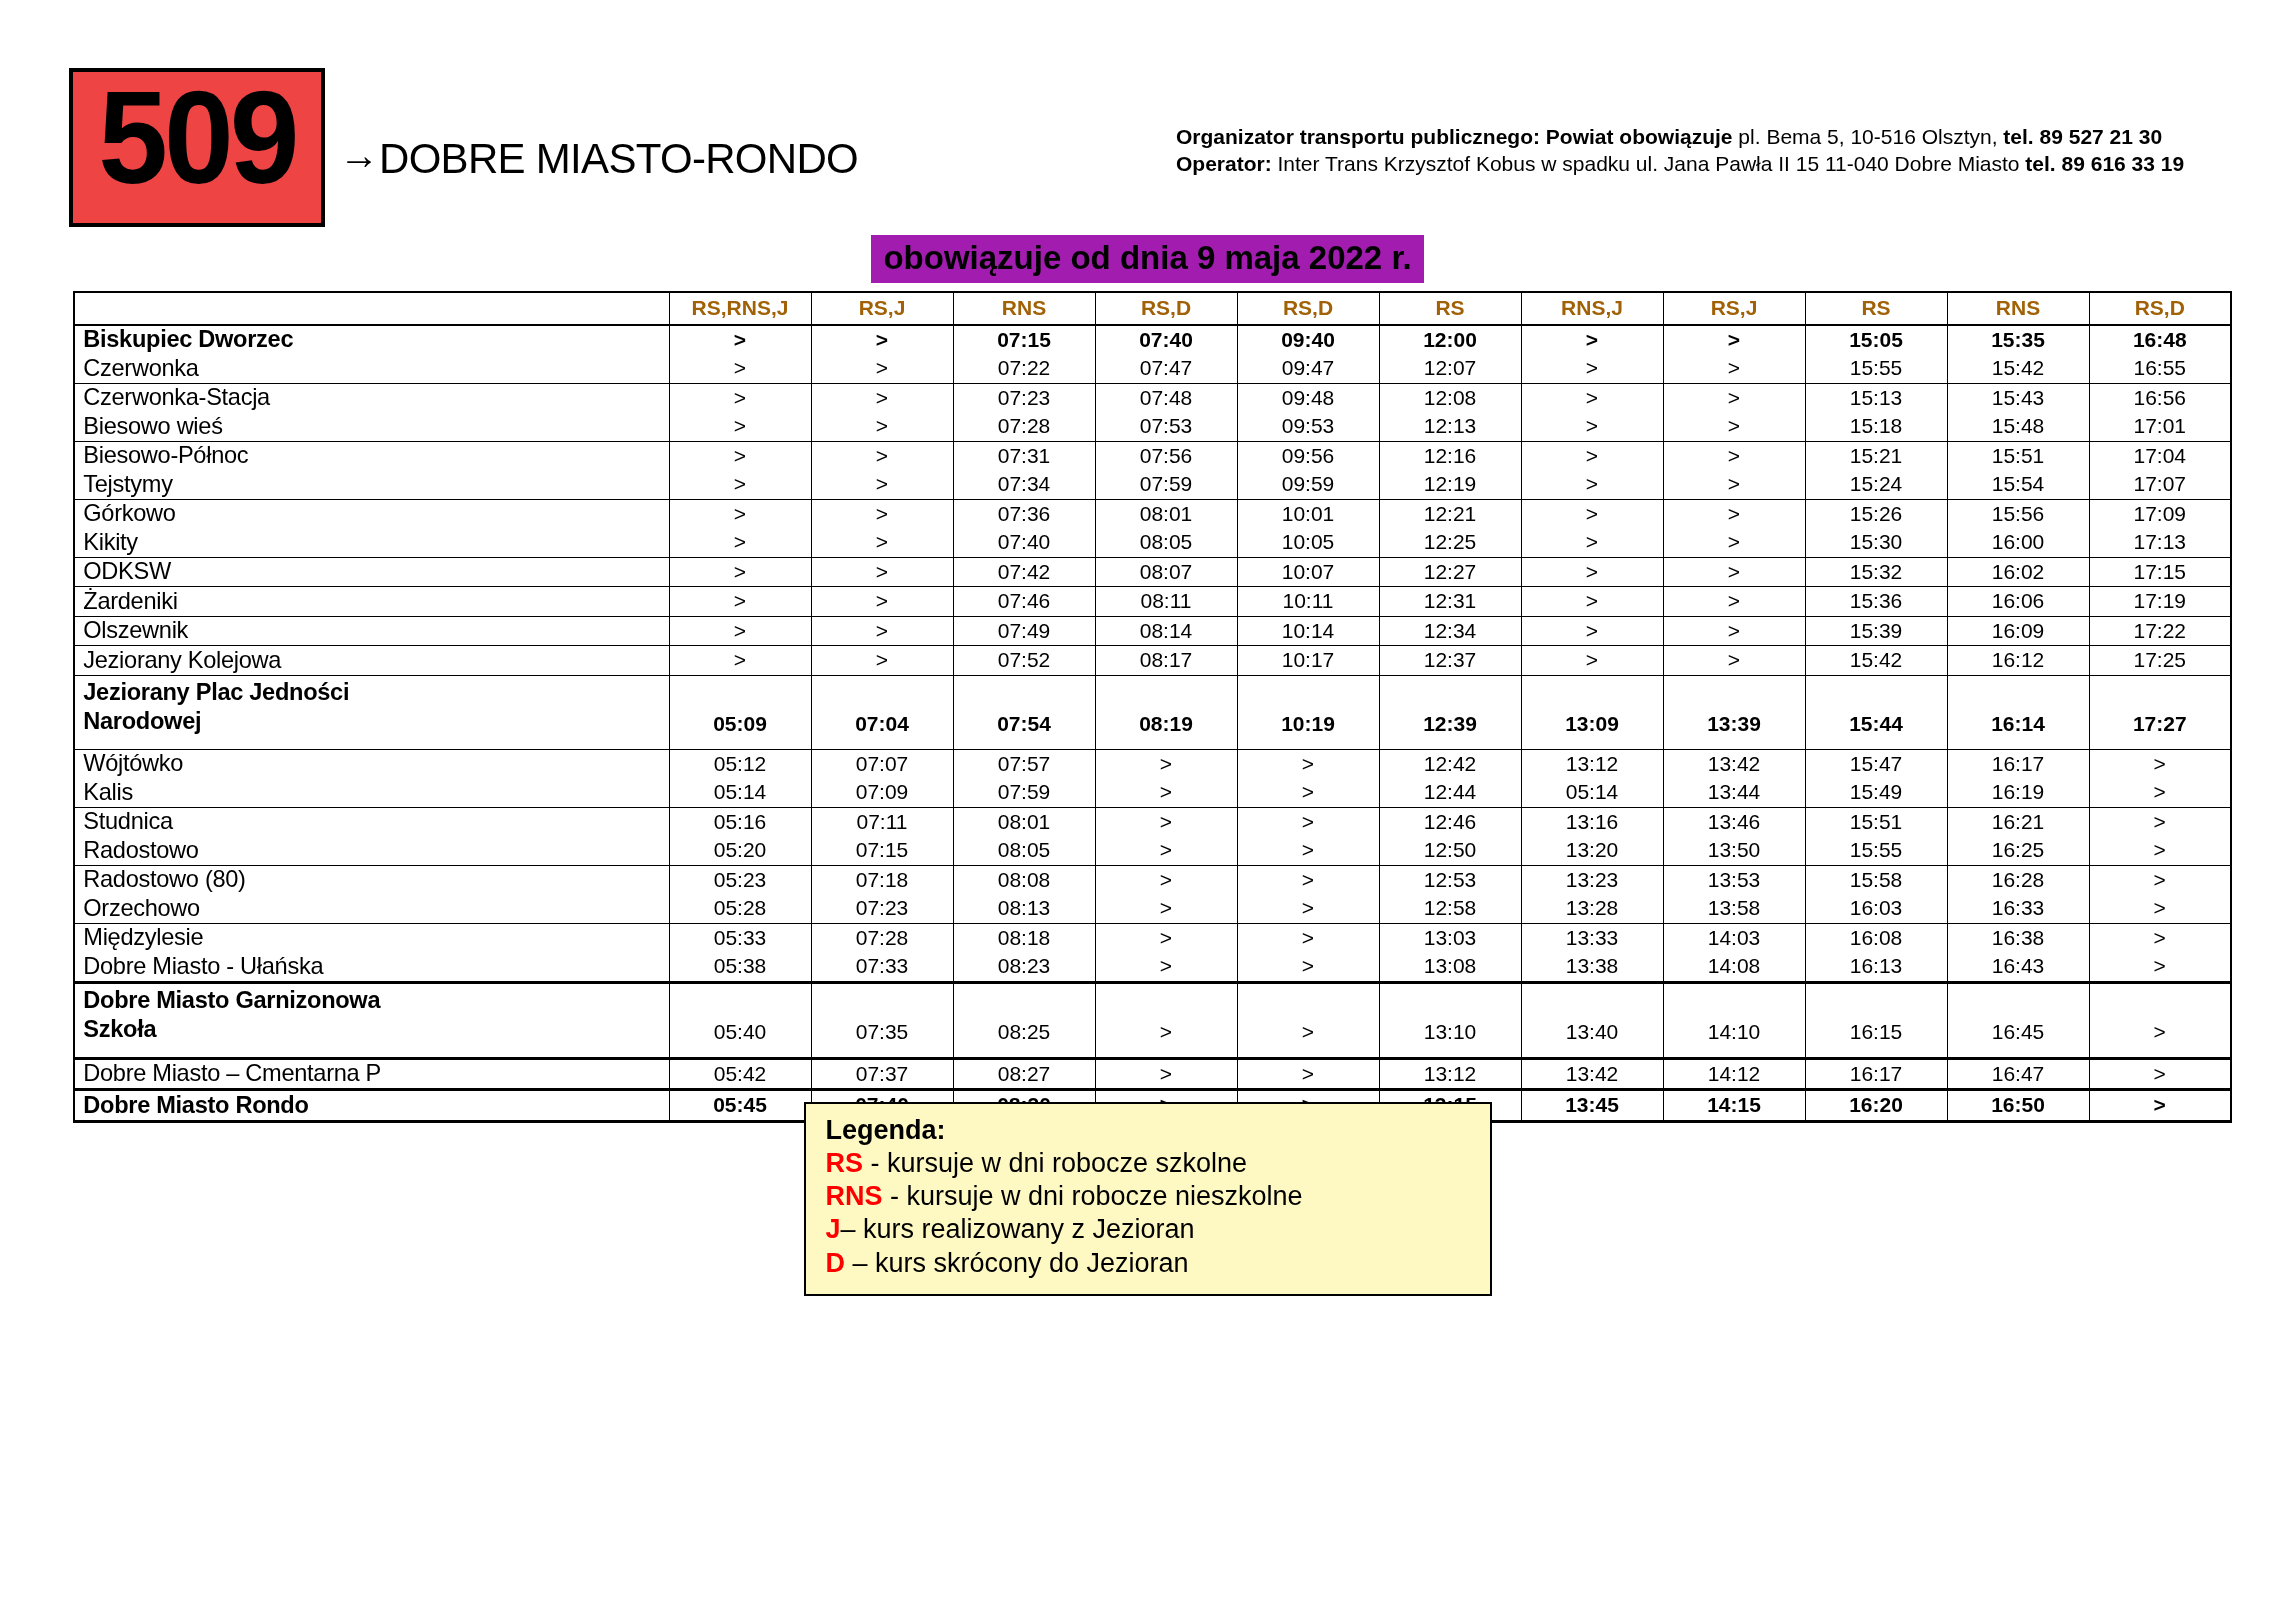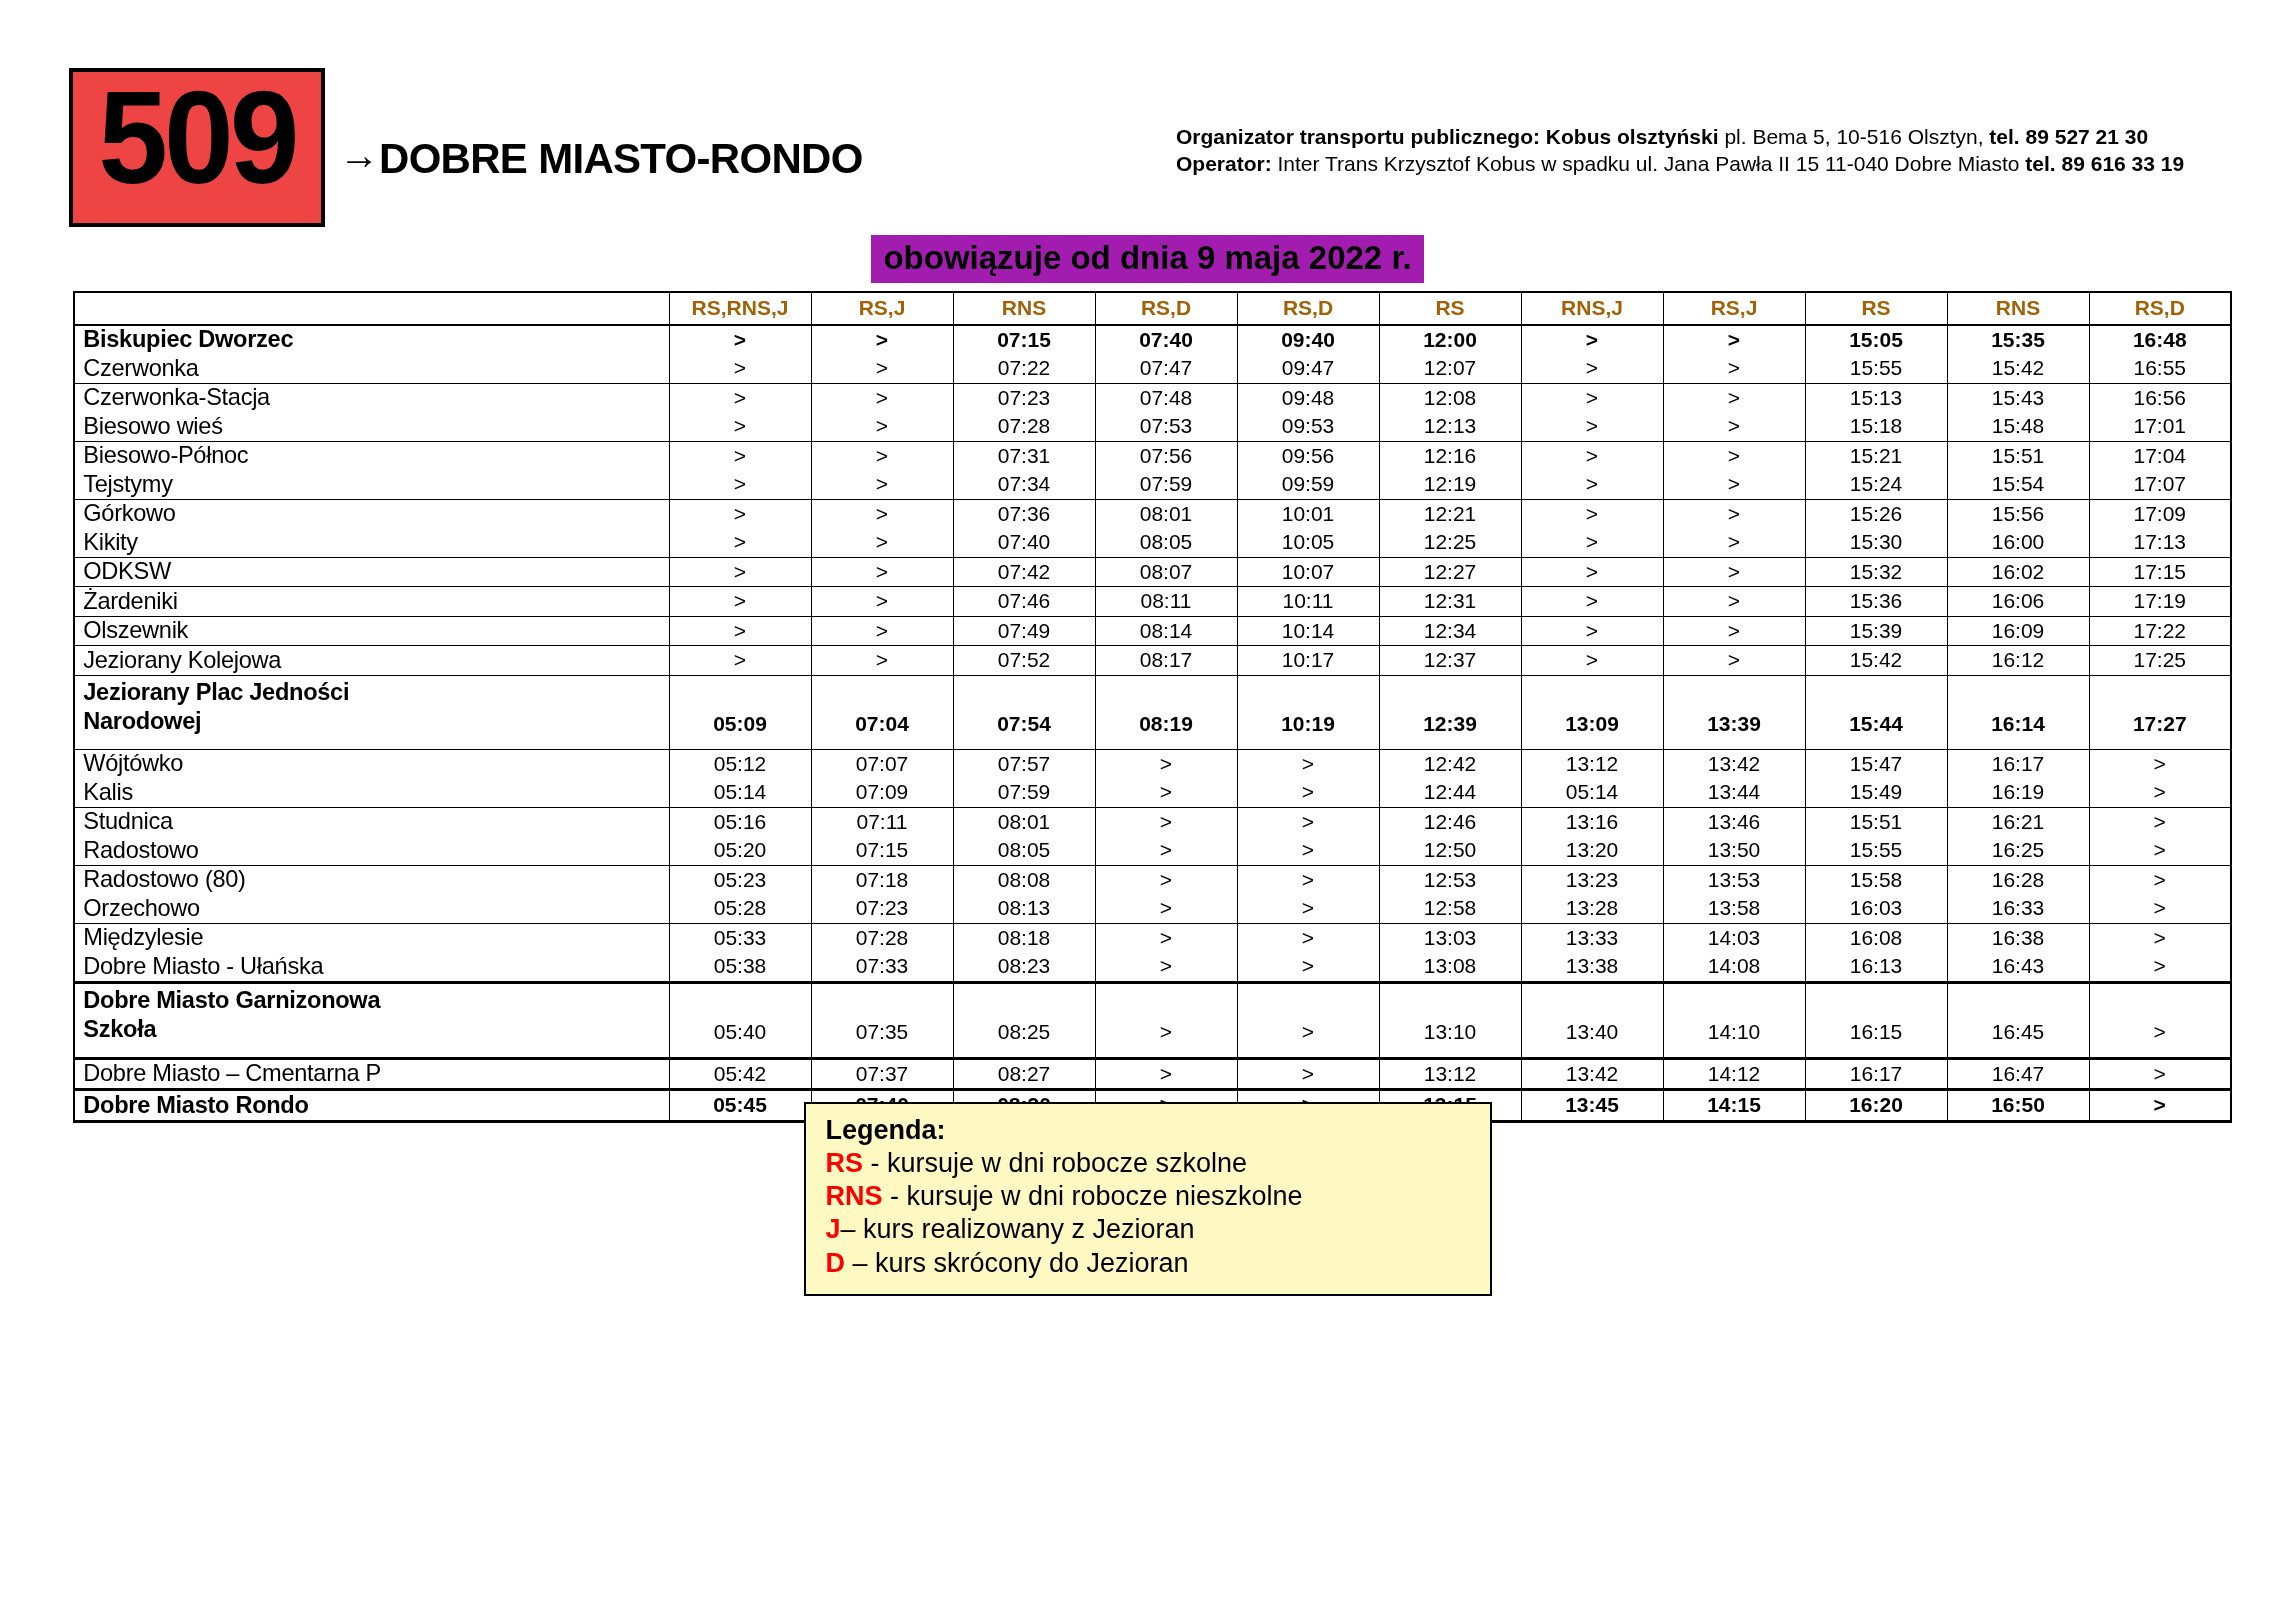--- a/index.html
+++ b/index.html
@@ -16,21 +16,21 @@
     background:#ef4444;
   }
   .route-number{
     font-size:132px;font-weight:bold;letter-spacing:-4.2px;line-height:1;
     transform:scaleX(0.95);
   }
 
   
   .route-title{position:absolute;left:339px;top:133px;white-space:nowrap;}
   .route-title .arrow{font-size:40px;font-weight:normal;vertical-align:4.2px;}
-  .route-title .dest{font-size:42px;font-weight:bold;letter-spacing:-0.7px;}
+  .route-title .dest{font-size:42px;font-weight:normal;letter-spacing:-0.7px;}
 
   
   .org-block{
     position:absolute;left:1176px;top:124px;width:1055px;
     font-size:21px;line-height:1.27;white-space:nowrap;
   }
 
   
   .validity{position:absolute;left:0;top:235px;width:2295px;text-align:center;}
   .validity-text{
@@ -80,21 +80,21 @@
 <div class="route-box">
   <span class="route-number">509</span>
 </div>
 
 <div class="route-title">
   <span class="arrow">→</span><span class="dest">DOBRE MIASTO-RONDO</span>
 </div>
 
 <div class="org-block">
   <div class="org-line">
-    <span class="b">Organizator transportu publicznego: </span><span class="b">Kobus olsztyński</span><span>  pl. Bema 5, 10-516 Olsztyn, </span><span class="b">tel. 89 527 21 30</span>
+    <span class="b">Organizator transportu publicznego: </span><span class="b">Powiat obowiązuje</span><span>  pl. Bema 5, 10-516 Olsztyn, </span><span class="b">tel. 89 527 21 30</span>
   </div>
   <div class="org-line">
     <span class="b">Operator: </span><span>Inter Trans Krzysztof Kobus w spadku ul. Jana Pawła II 15 11-040 Dobre Miasto </span><span class="b">tel. 89 616 33 19</span>
   </div>
 </div>
 
 <div class="validity">
   <span class="validity-text">obowiązuje od dnia 9 maja 2022 r.</span>
 </div>
 

